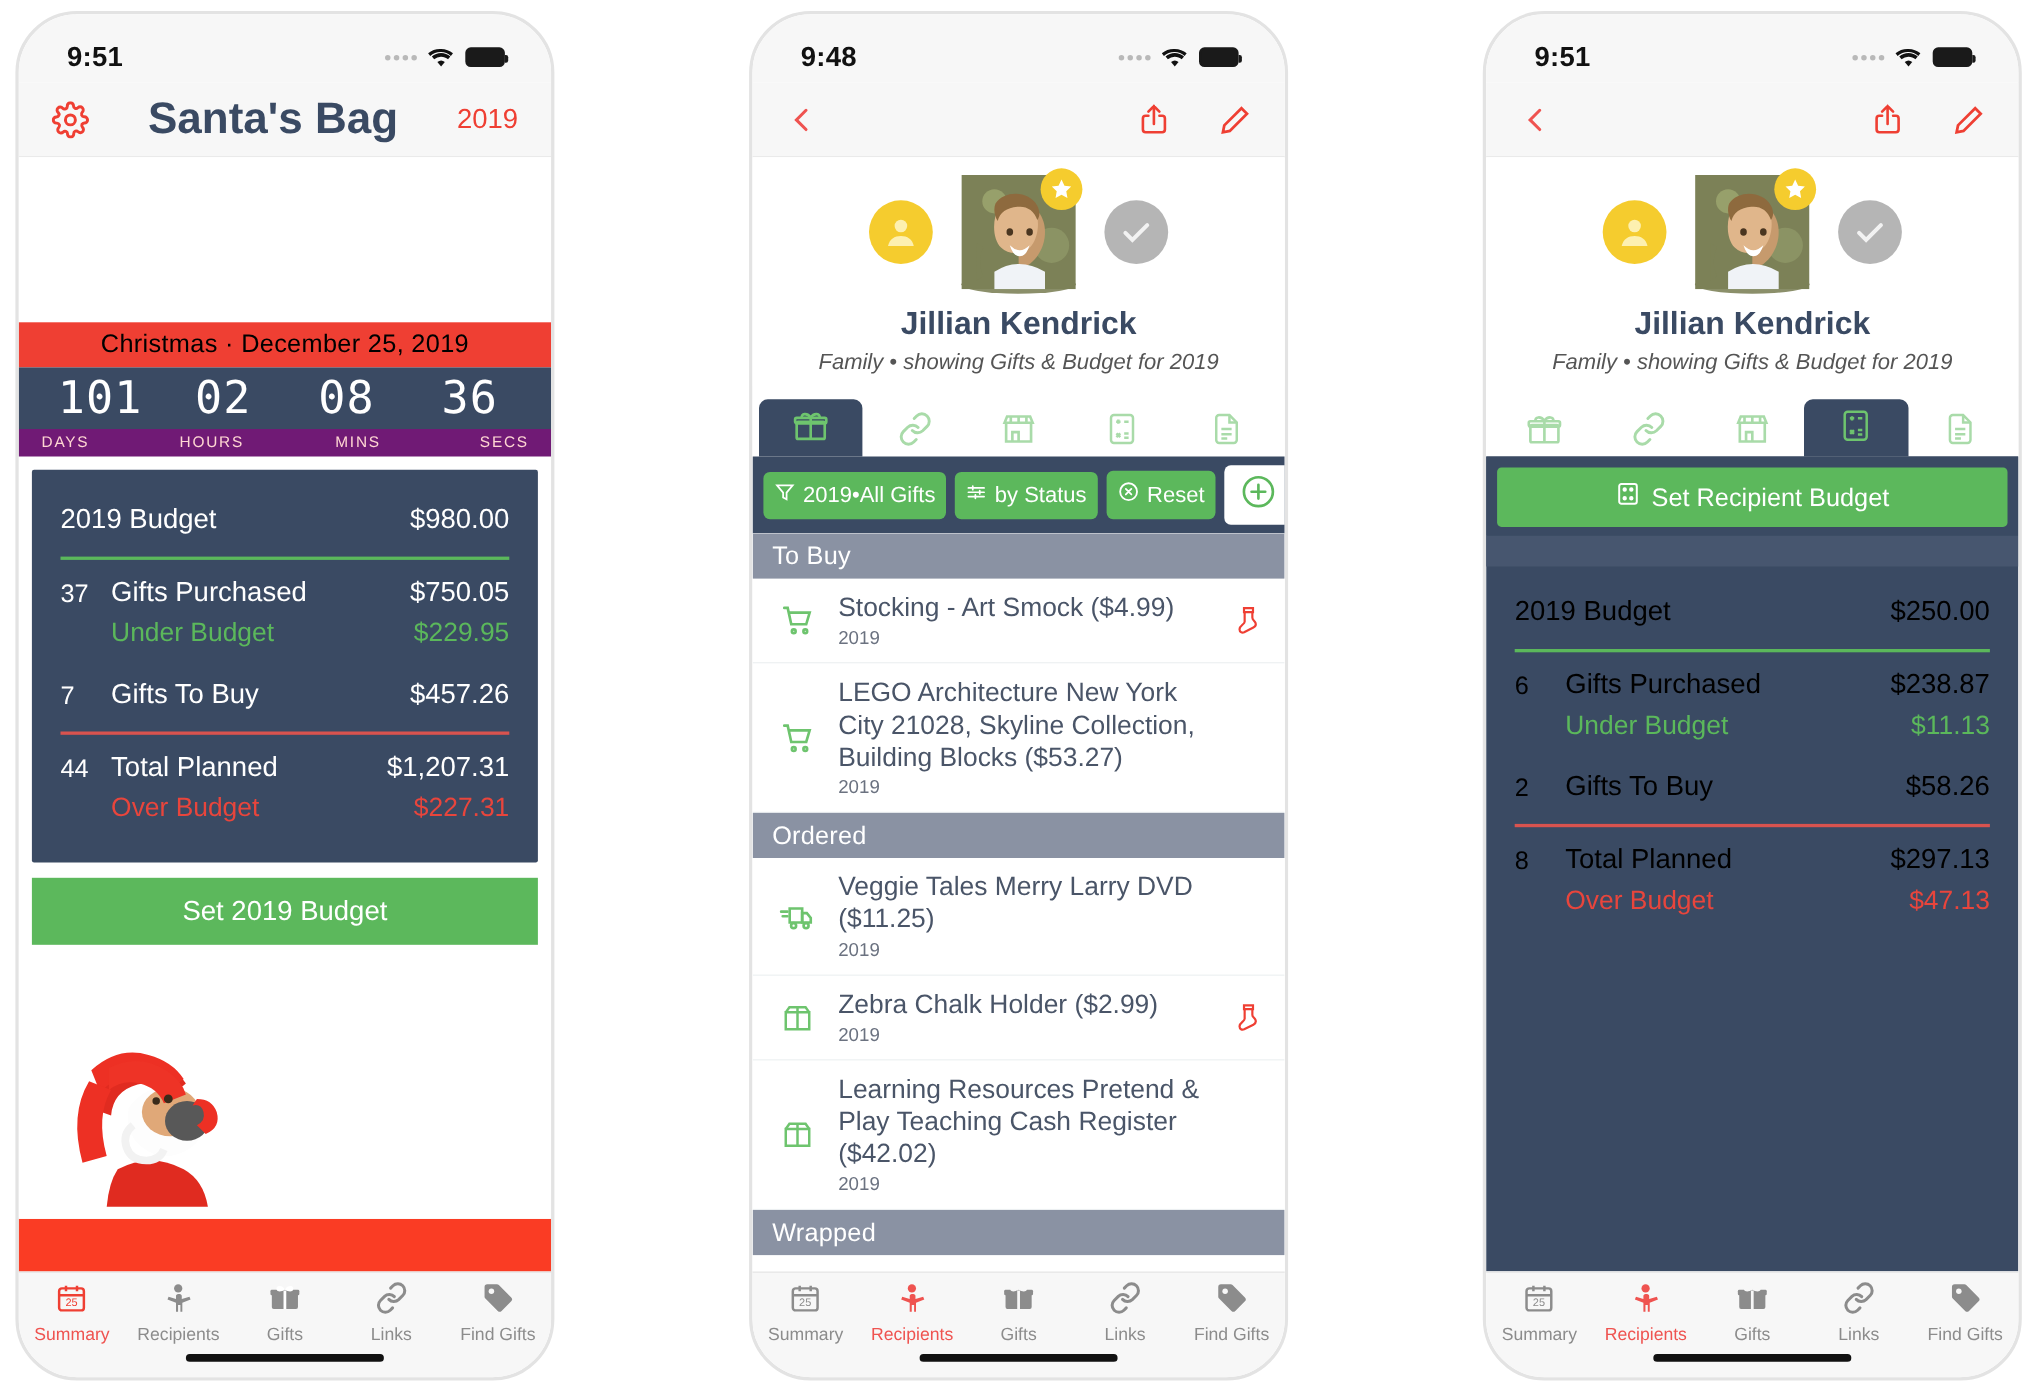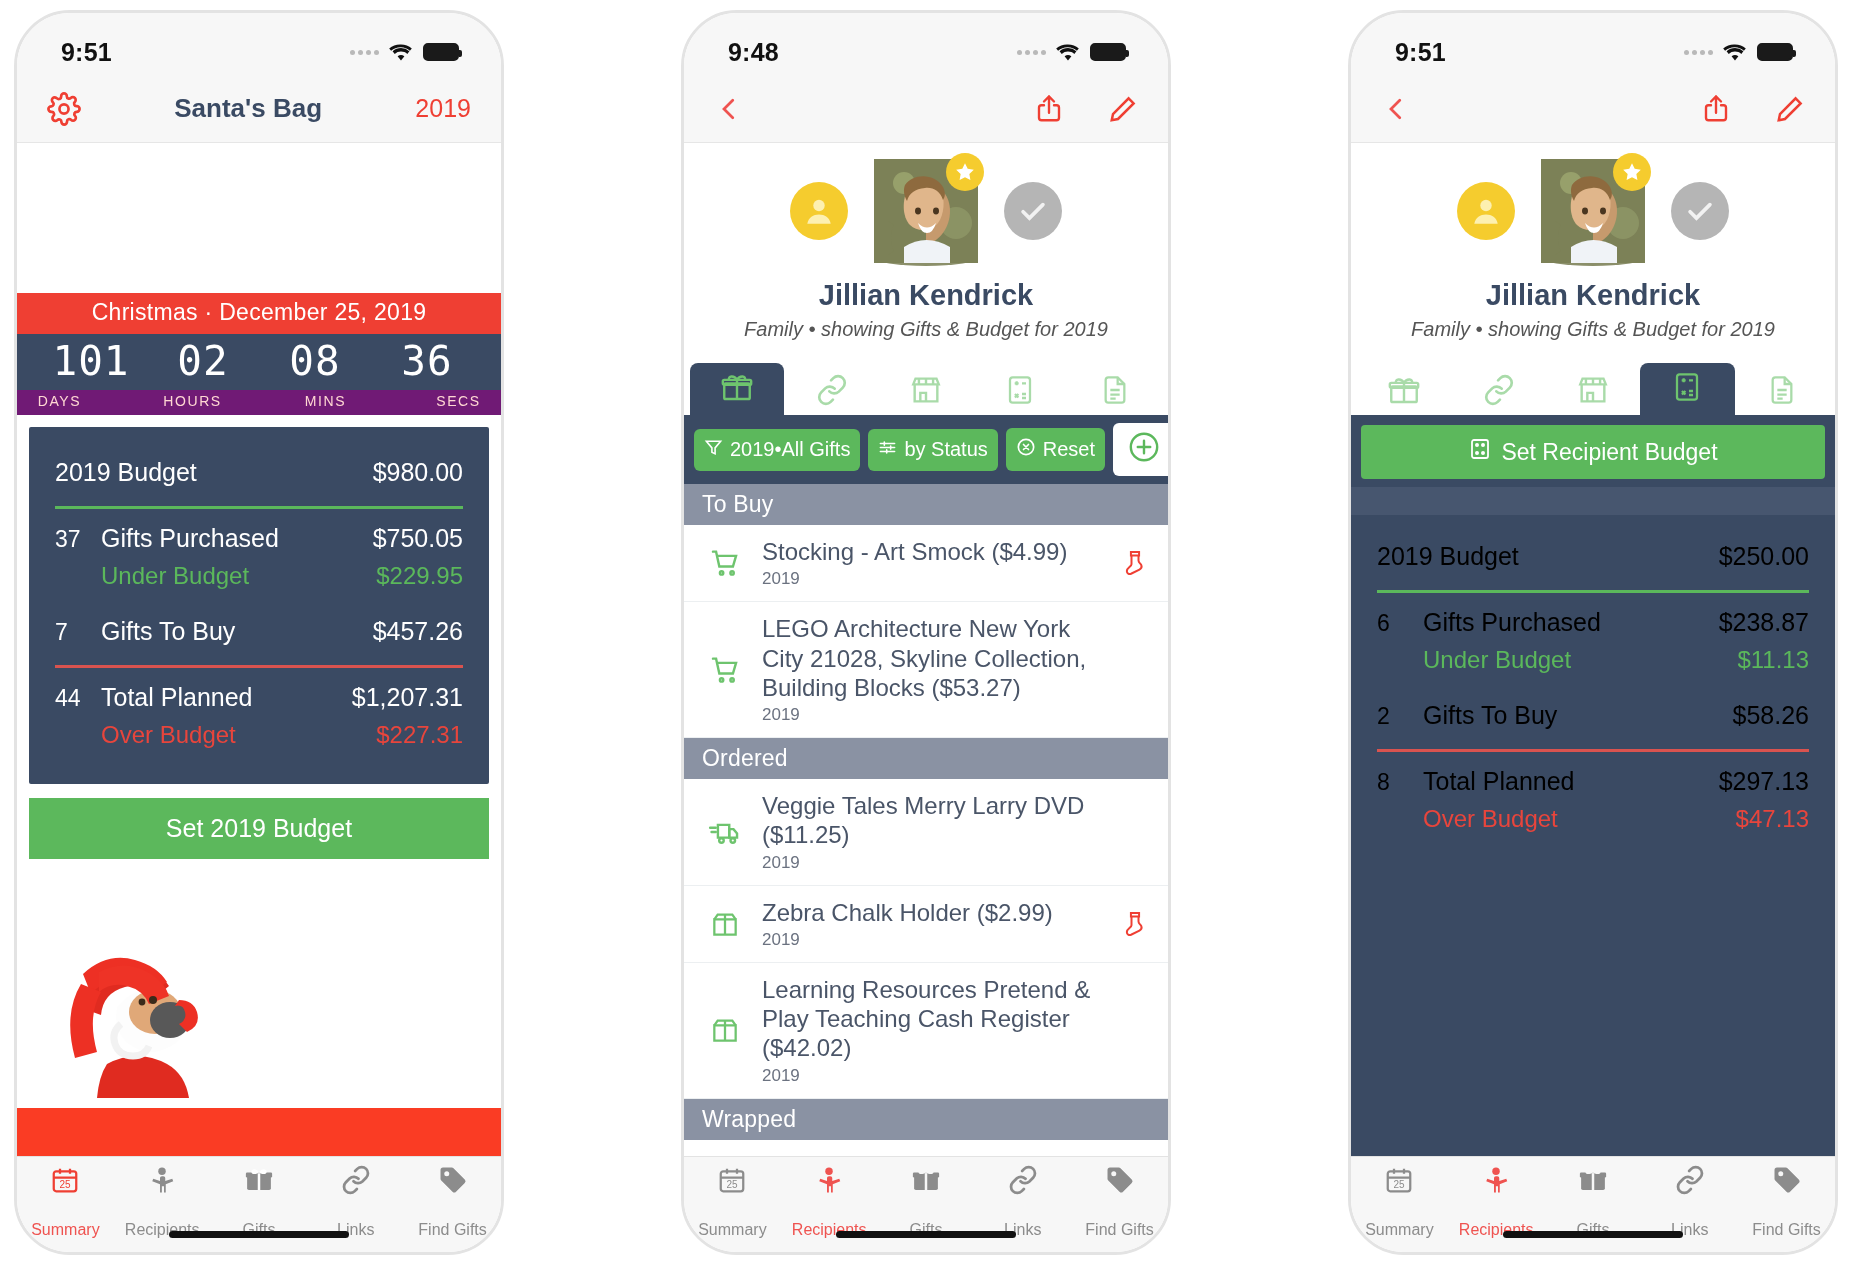--- a/index.html
+++ b/index.html
@@ -43,32 +43,32 @@
   }
 
   
   .navbar {
     height: 68px; flex: 0 0 68px;
     background: #f7f7f7;
     display: flex; align-items: center; justify-content: space-between;
     padding: 0 30px;
     border-bottom: 1px solid #e6e6e6;
   }
-  .nav-title { font-size: 26px; font-weight: bold; color: #3a4a63; text-align: right; }
+  .nav-title { font-size: 40px; font-weight: bold; color: #3a4a63; text-align: right; }
   .nav-year { font-size: 25px; color: #ef3f33; }
   .nav-icon { cursor: pointer; display: flex; align-items: center; }
   .nav-right { display: flex; align-items: center; gap: 44px; }
 
   
   .p1-body { flex: 1; display: flex; flex-direction: column; background: #fff; }
   .p1-blank { height: 150px; background: #fff; }
 
   .countdown { flex: 0 0 auto; }
   .cd-top {
-    background: #ef3f33; color: #ffffff;
+    background: #ef3f33; color: #000000;
     text-align: center; font-size: 23px; padding: 6px 0 8px;
     letter-spacing: .3px;
   }
   .cd-mid {
     background: #3a4a63; color: #fff;
     display: flex; justify-content: center; gap: 26px;
     font-family: "DejaVu Sans Mono", monospace;
     font-size: 41px; padding: 3px 0 5px; letter-spacing: 1px;
   }
   .cd-bot {
@@ -185,21 +185,21 @@
   .p3-spacer { height: 28px; background: #47566f; }
   .p3-card { padding: 18px 26px 22px; }
 
   
   .tabbar {
     flex: 0 0 96px; height: 96px;
     background: #f7f7f7; border-top: 1px solid #e3e3e3;
     display: flex; align-items: flex-start; padding-top: 8px;
   }
   .tbitem {
-    flex: 1; display: flex; flex-direction: column; align-items: center; gap: 22px;
+    flex: 1; display: flex; flex-direction: column; align-items: center; gap: 5px;
     cursor: pointer;
   }
   .tb-label { font-size: 16px; color: #8c8c8c; }
   .tbitem.active .tb-label { color: #ef5350; }
   .home-ind {
     position: absolute; bottom: 14px; left: 50%; transform: translateX(-50%);
     width: 180px; height: 7px; background: #111; border-radius: 4px;
   }
 </style>
 </head>

